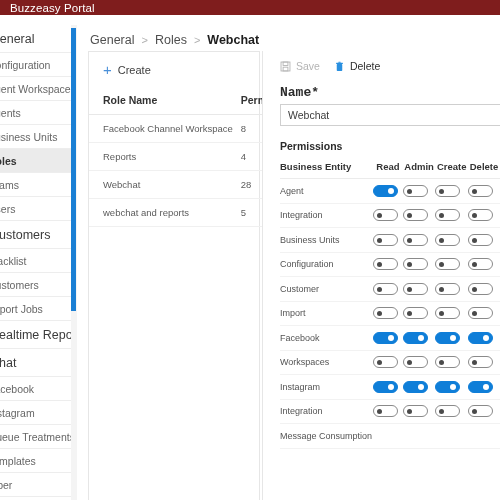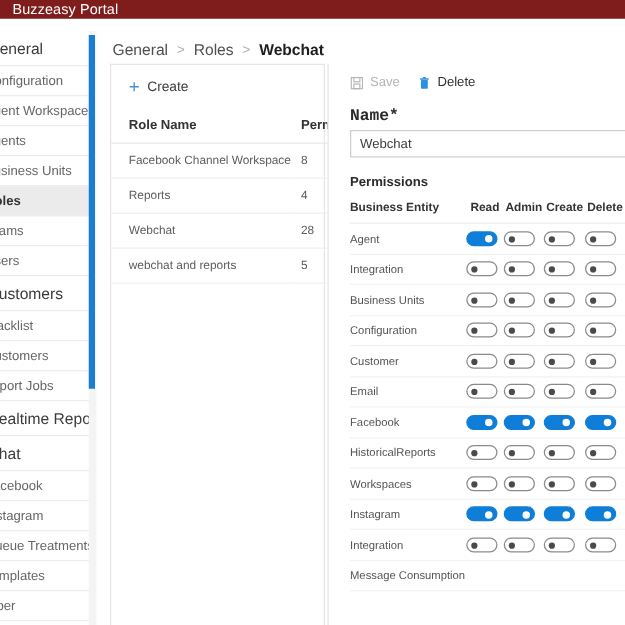--- a/index.html
+++ b/index.html
@@ -381,39 +381,32 @@
             <td class="tcol"><span class="toggle off"></span></td>
           </tr>
           <tr>
             <td>Customer</td>
             <td class="tcol"><span class="toggle off"></span></td>
             <td class="tcol"><span class="toggle off"></span></td>
             <td class="tcol"><span class="toggle off"></span></td>
             <td class="tcol"><span class="toggle off"></span></td>
           </tr>
           <tr>
-            <td>Email</td>
+            <td>Import</td>
             <td class="tcol"><span class="toggle off"></span></td>
             <td class="tcol"><span class="toggle off"></span></td>
             <td class="tcol"><span class="toggle off"></span></td>
             <td class="tcol"><span class="toggle off"></span></td>
           </tr>
           <tr>
             <td>Facebook</td>
             <td class="tcol"><span class="toggle on"></span></td>
             <td class="tcol"><span class="toggle on"></span></td>
             <td class="tcol"><span class="toggle on"></span></td>
             <td class="tcol"><span class="toggle on"></span></td>
-          </tr>
-          <tr>
-            <td>HistoricalReports</td>
-            <td class="tcol"><span class="toggle off"></span></td>
-            <td class="tcol"><span class="toggle off"></span></td>
-            <td class="tcol"><span class="toggle off"></span></td>
-            <td class="tcol"><span class="toggle off"></span></td>
           </tr>
           <tr>
             <td>Workspaces</td>
             <td class="tcol"><span class="toggle off"></span></td>
             <td class="tcol"><span class="toggle off"></span></td>
             <td class="tcol"><span class="toggle off"></span></td>
             <td class="tcol"><span class="toggle off"></span></td>
           </tr>
           <tr>
             <td>Instagram</td>

